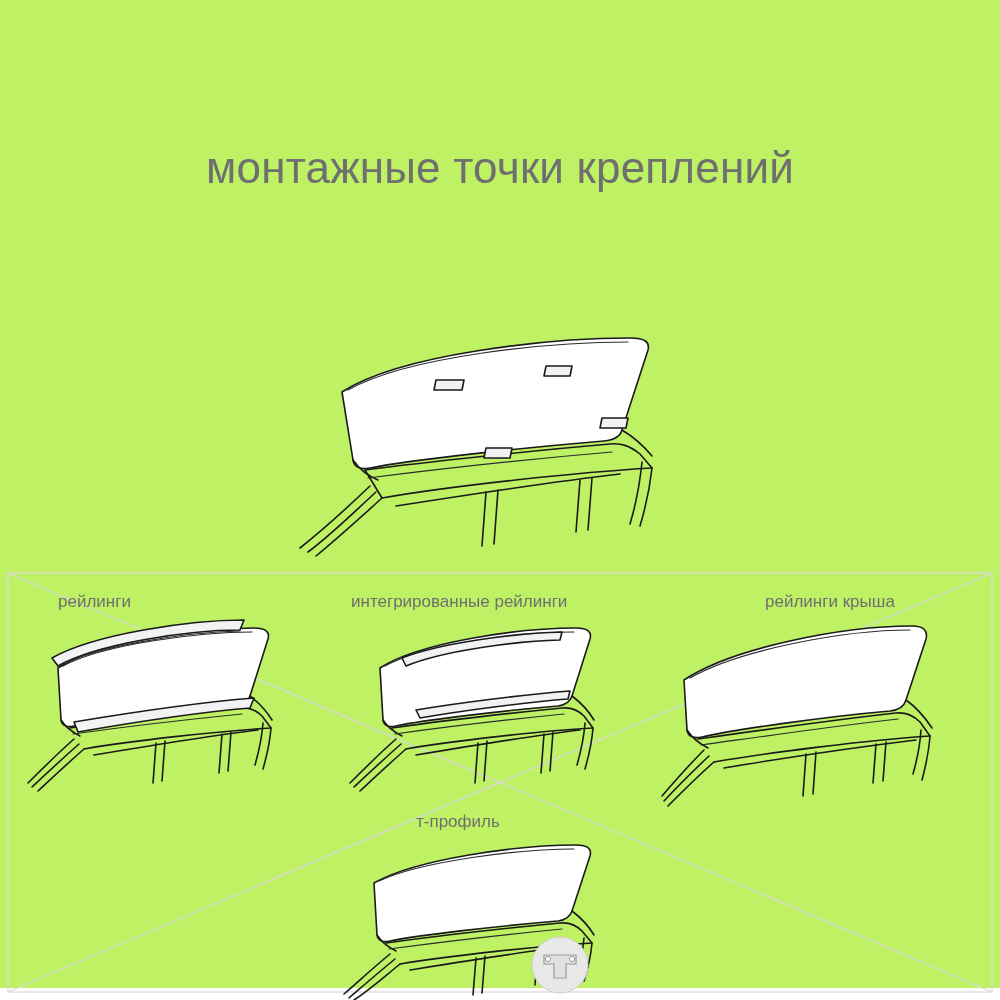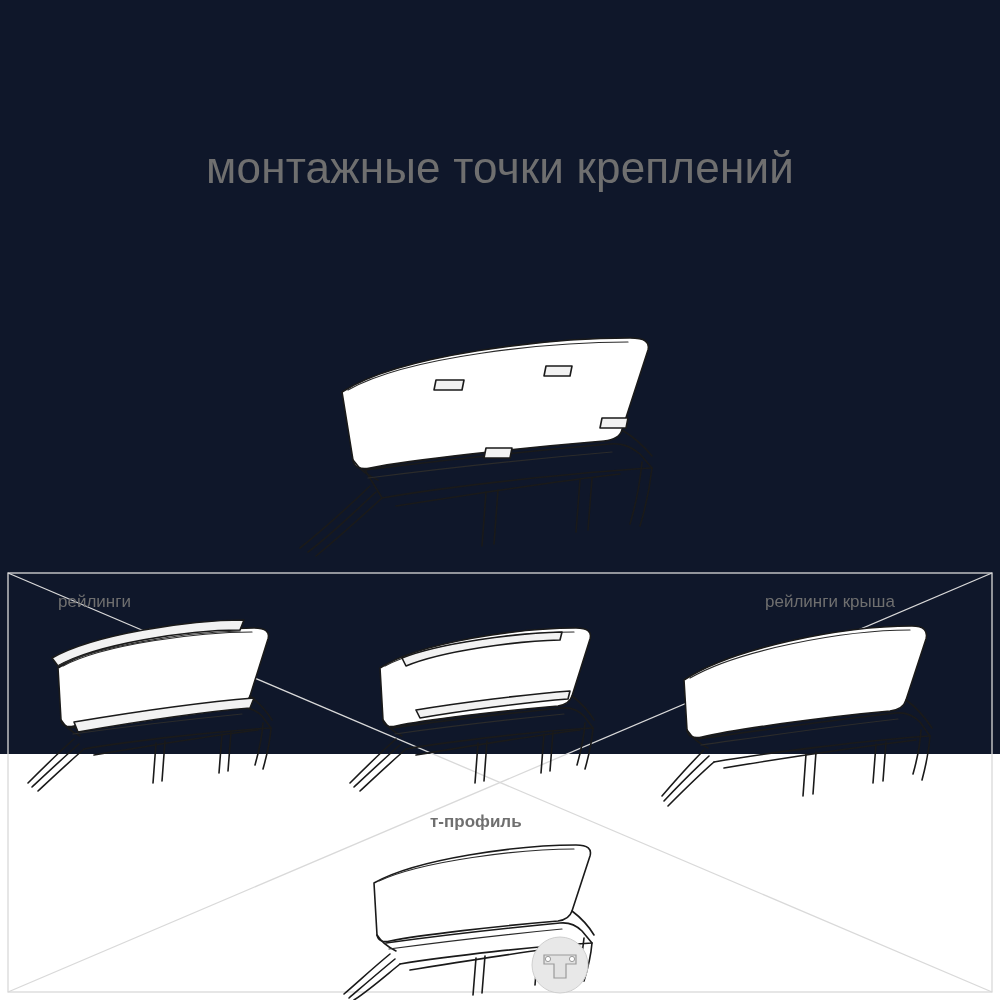--- a/index.html
+++ b/index.html
@@ -11,22 +11,22 @@
     width: 1000px;
     height: 1000px;
     font-family: "Liberation Sans", sans-serif;
     overflow: hidden;
     position: relative;
   }
   .page {
     position: absolute;
     left: 0; top: 0;
     width: 1000px;
-    height: 754px;
-    background: #0f172a;
+    height: 988px;
+    background: #bef264;
   }
   .title {
     position: absolute;
     left: 0;
     top: 142px;
     width: 1000px;
     text-align: center;
     font-size: 44px;
     line-height: 52px;
     color: #6f6f6f;
@@ -58,21 +58,21 @@
   .label {
     position: absolute;
     font-size: 17px;
     line-height: 20px;
     color: #6f6f6f;
     white-space: nowrap;
   }
   .lbl-rails { left: 58px;  top: 592px; }
   .lbl-integrated { left: 351px; top: 592px; }
   .lbl-smooth { left: 765px; top: 592px; }
-  .lbl-tprofile { left: 430px; top: 812px; font-weight: bold; }
+  .lbl-tprofile { left: 416px; top: 812px; }
 
   .car-cell {
     position: absolute;
   }
   .c1 { left: 18px;  top: 610px; width: 320px; height: 200px; }
   .c2 { left: 340px; top: 610px; width: 320px; height: 200px; }
   .c3 { left: 662px; top: 610px; width: 330px; height: 200px; }
   .c4 { left: 330px; top: 835px; width: 340px; height: 165px; }
 
   svg { display: block; overflow: visible; }
@@ -147,20 +147,21 @@
 
   <div class="lower-band">
     <svg class="cross-overlay" width="1000" height="435" viewBox="0 0 1000 435">
       <rect x="8" y="8" width="984" height="419" class="cross-line"></rect>
       <line x1="8" y1="8" x2="992" y2="427" class="cross-line"></line>
       <line x1="992" y1="8" x2="8" y2="427" class="cross-line"></line>
     </svg>
   </div>
 
   <div class="label lbl-rails">рейлинги</div>
+  <div class="label lbl-integrated">интегрированные рейлинги</div>
   <div class="label lbl-smooth">рейлинги крыша</div>
   <div class="label lbl-tprofile">т-профиль</div>
 
   <div class="car-cell c1">
     <svg width="320" height="200" viewBox="0 0 320 200">
       <path class="ln fill-white" d="M40 58 C 80 32, 180 18, 236 18 C 248 18, 252 22, 250 29 L 232 86 C 230 92, 226 95, 218 96 C 160 101, 84 110, 56 116 C 48 118, 44 115, 43 110 Z"></path>
       <path class="ln-thin" d="M45 56 C 86 34, 182 22, 234 22"></path>
       <path class="ln" d="M43 110 C 48 118, 54 122, 62 126"></path>
       <path class="ln" d="M232 86 C 240 92, 248 100, 254 110"></path>
       <path class="ln" d="M52 118 C 94 112, 172 103, 222 98 C 232 97, 238 100, 244 106 L 253 118 C 200 121, 112 131, 66 139"></path>

